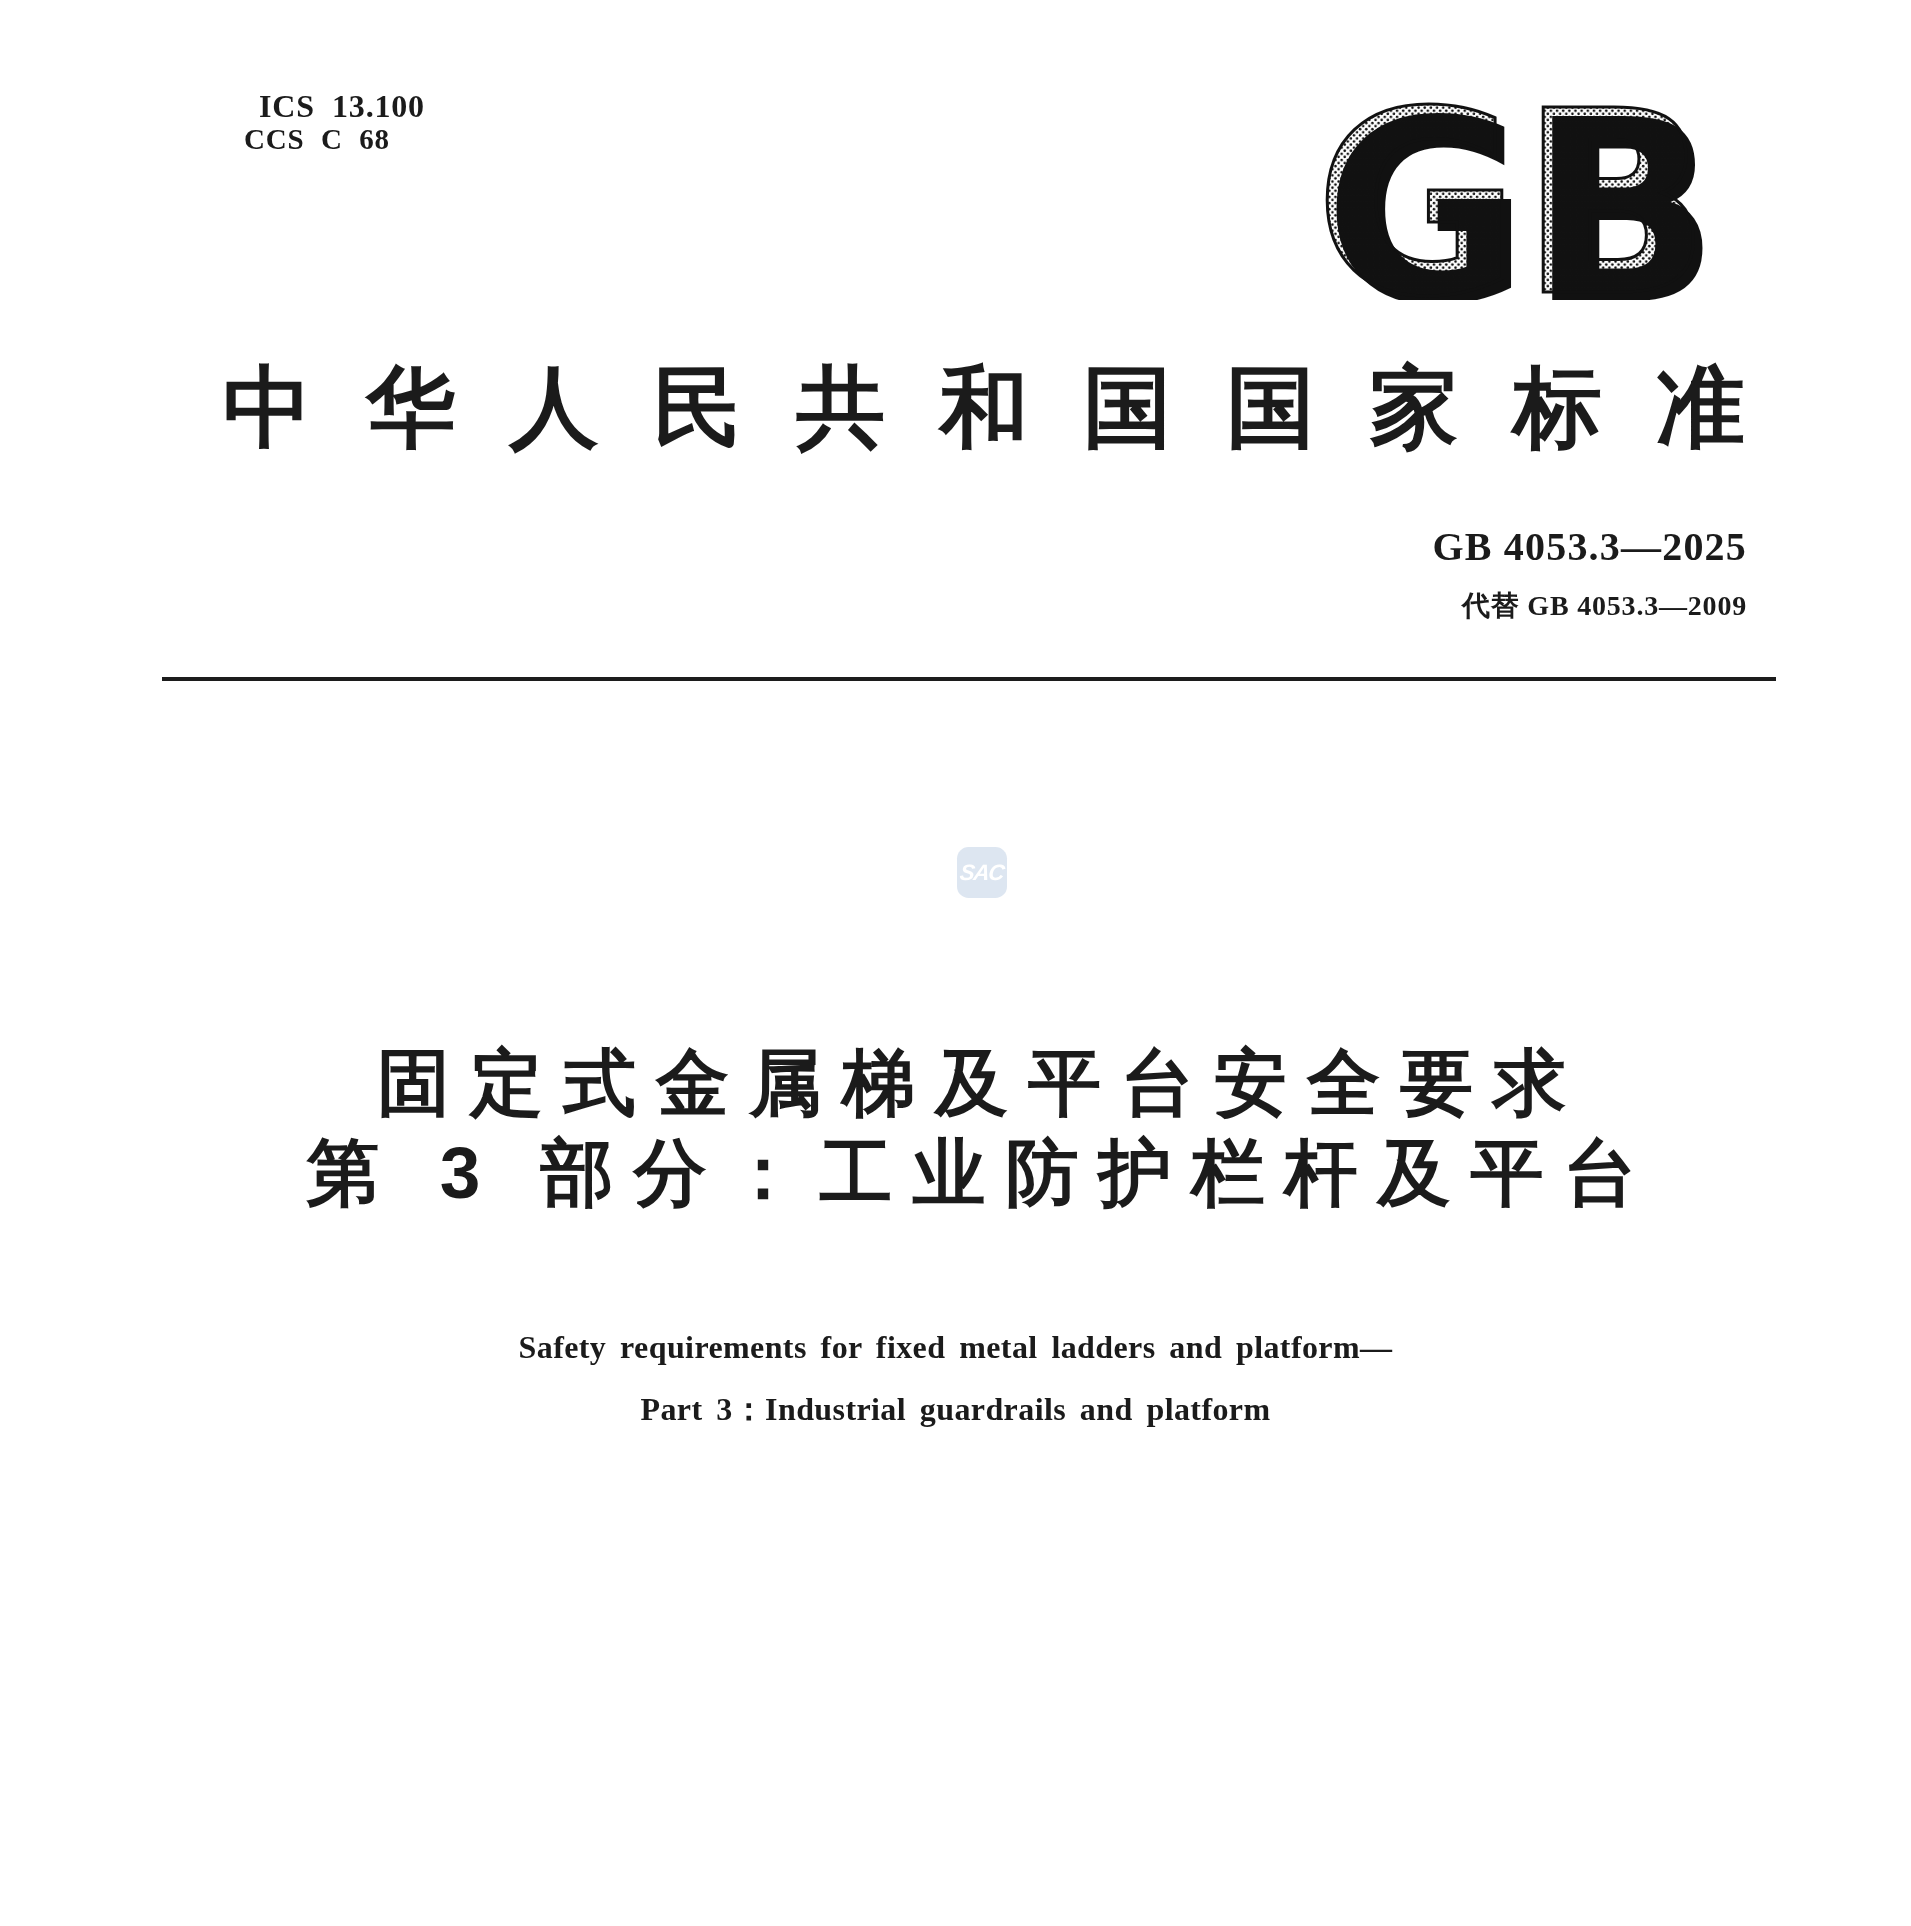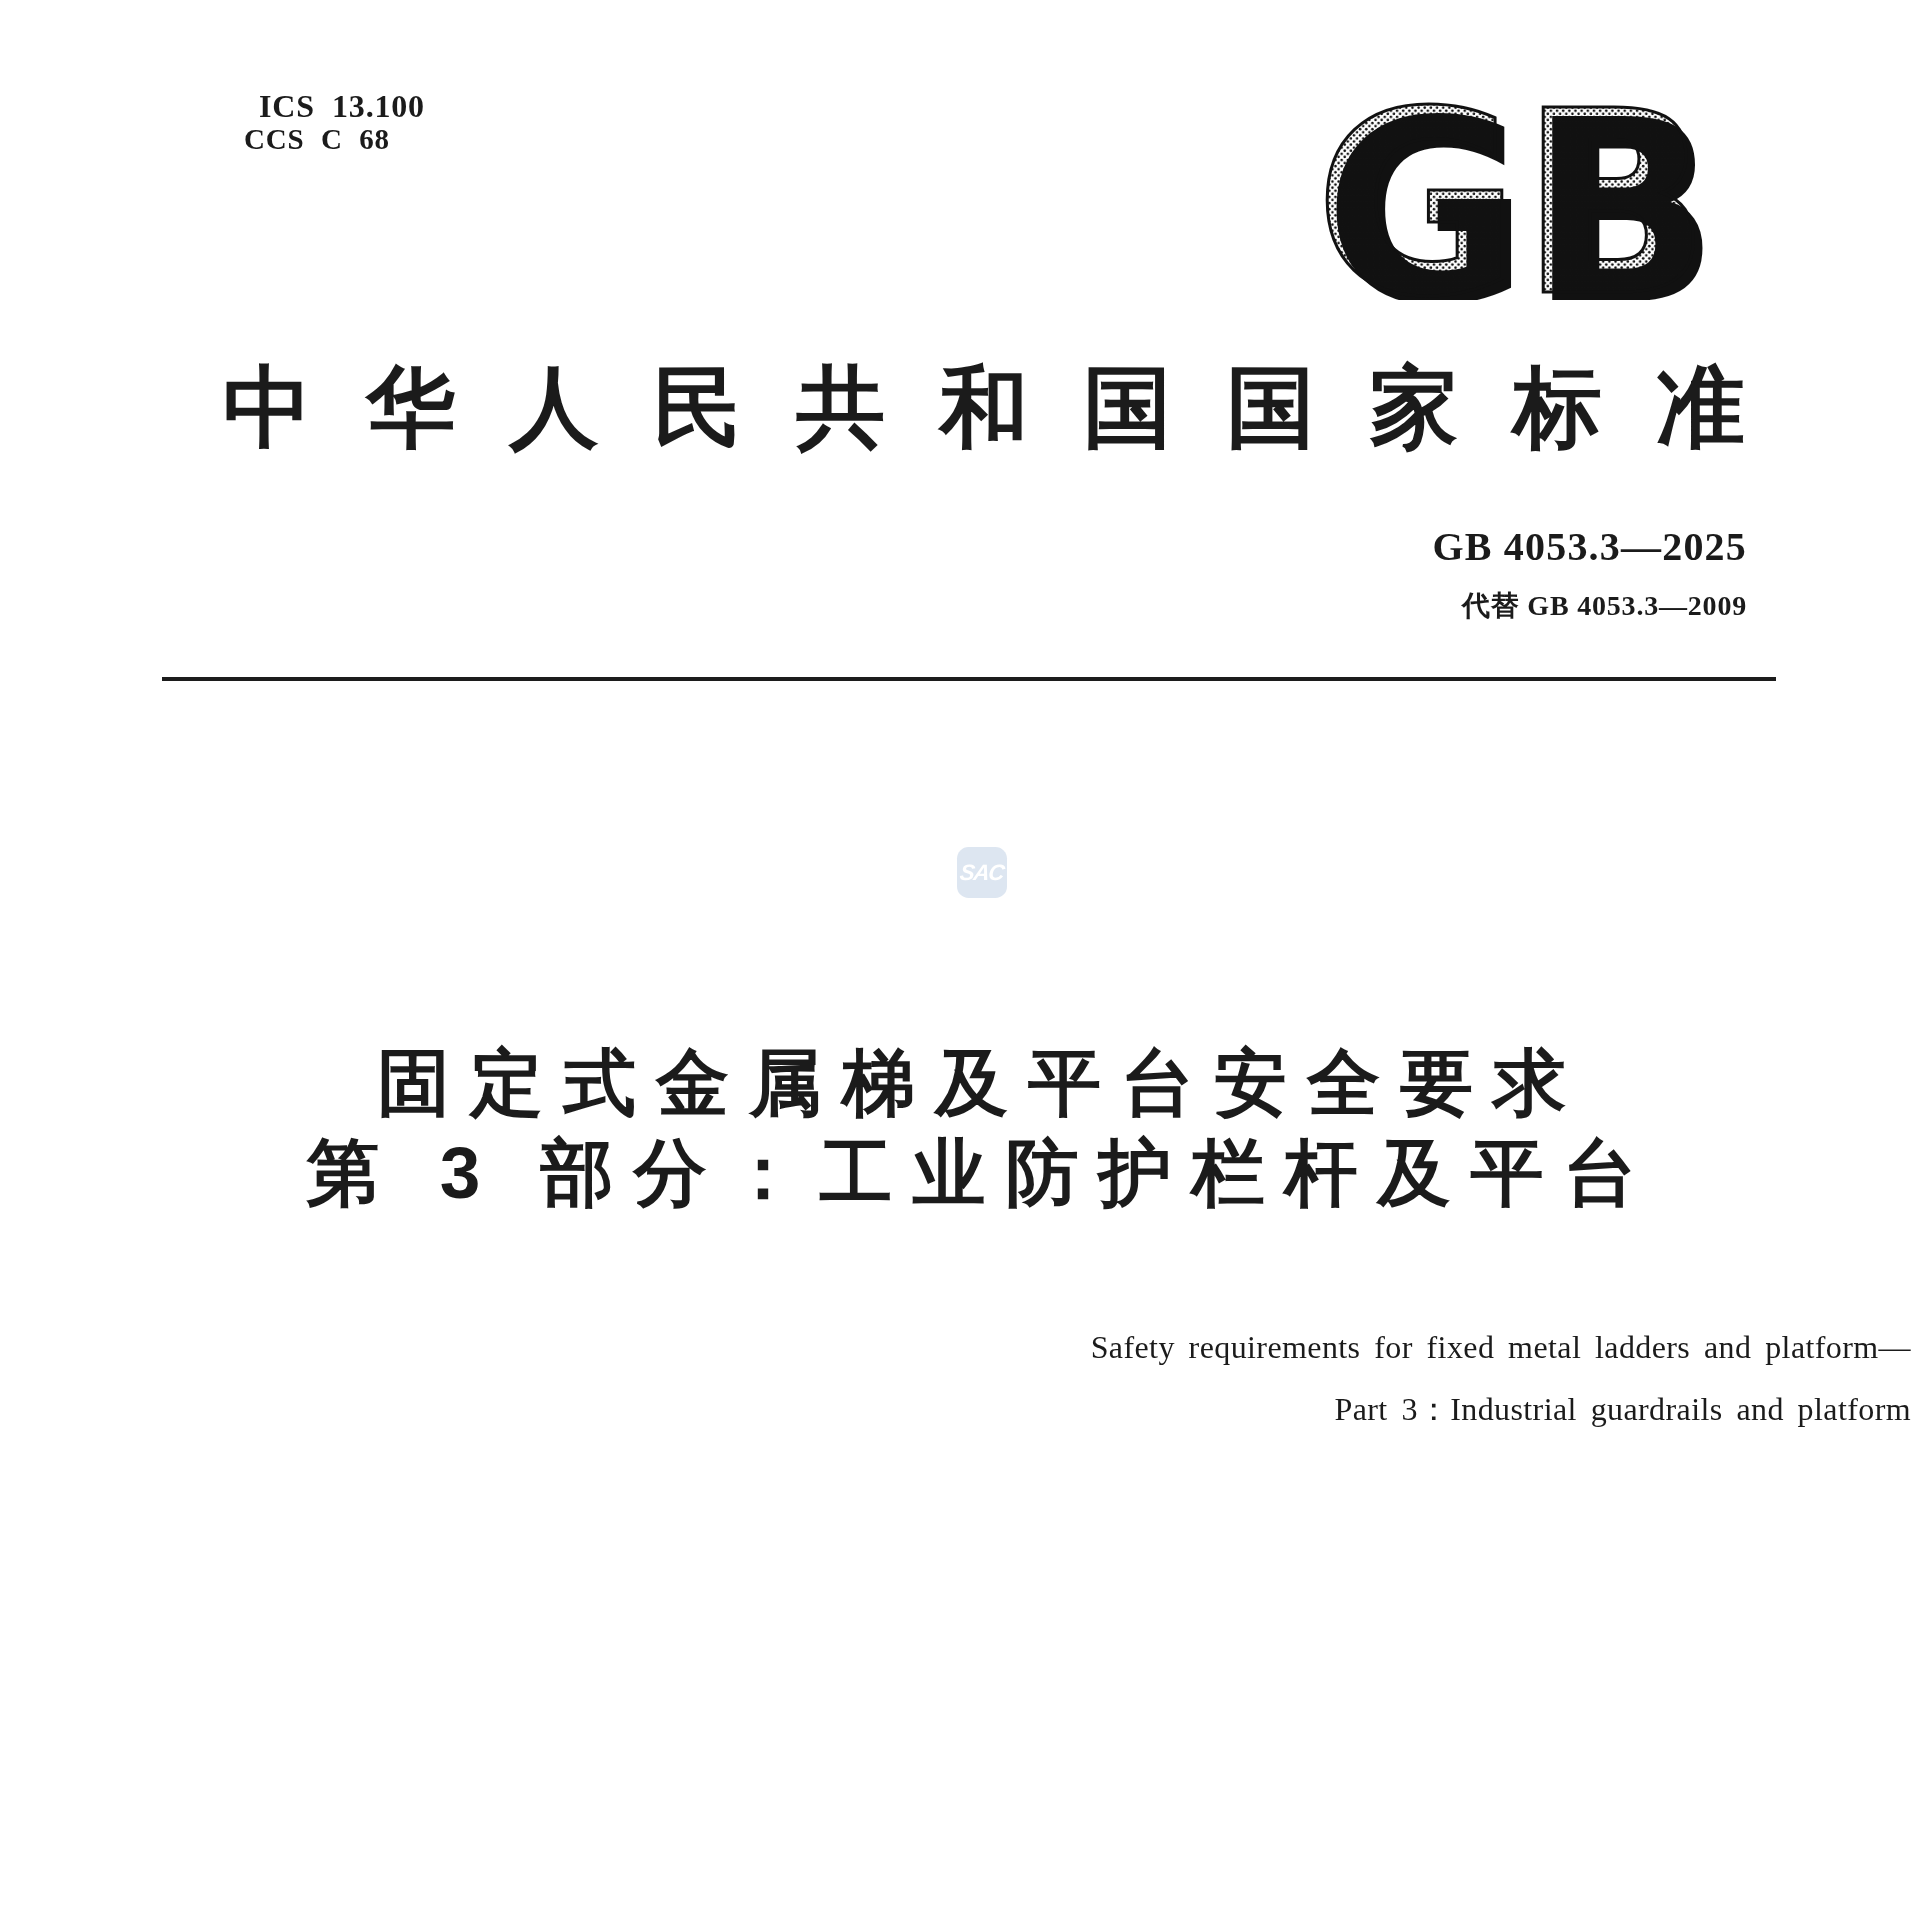--- a/index.html
+++ b/index.html
@@ -61,22 +61,22 @@
   .title-cn{
     position:absolute; left:0; width:1911px; text-align:center;
     font-family:"Liberation Sans", sans-serif; font-weight:bold;
     font-size:73px; line-height:1.0; letter-spacing:20px; text-indent:20px;
     white-space:nowrap;
     padding-left:16px;
   }
   .t1{ top:1046px; }
   .t2{ top:1136px; }
   .title-en{
-    position:absolute; left:0; width:1911px; text-align:right;
-    font-family:"Liberation Serif", serif; font-weight:normal;
+    position:absolute; left:0; width:1911px; text-align:center;
+    font-family:"Liberation Serif", serif; font-weight:bold;
     font-size:32px; line-height:1.0; word-spacing:5.4px; letter-spacing:0.4px;
     white-space:nowrap;
   }
   .e1{ top:1331px; }
   .e2{ top:1393px; }
 </style>
 </head>
 <body>
 
 <div class="page">

